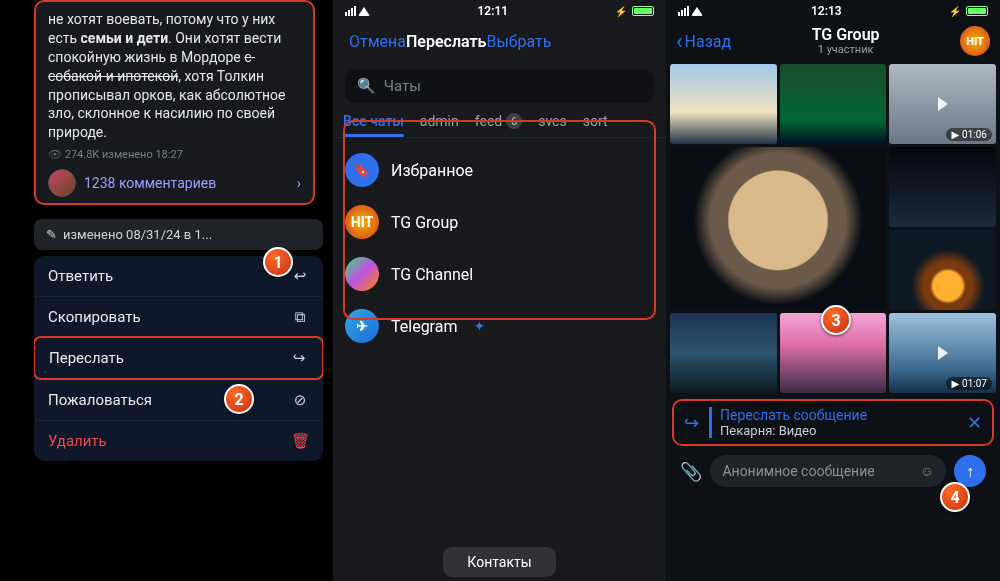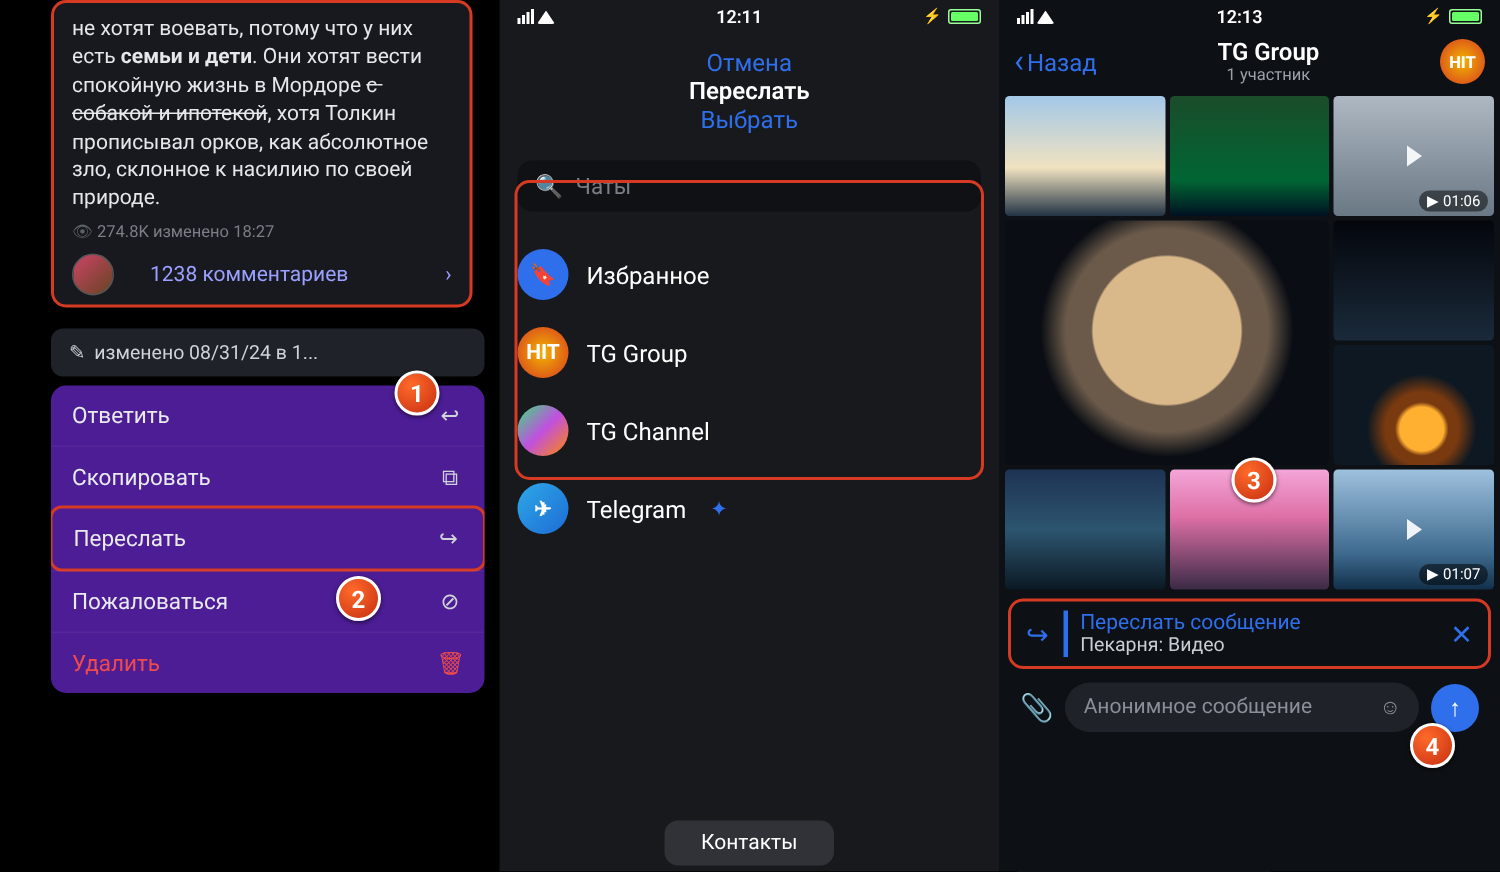--- a/index.html
+++ b/index.html
@@ -42,32 +42,32 @@
     font-size: 14px;
     line-height: 1.35;
     color: #e5e7ea;
     position: relative;
   }
   .msg-bubble p { white-space: pre-wrap; }
   .strike { text-decoration: line-through; }
   .msg-meta { text-align:left; font-size:11px; color:#7a7e86; margin-top:6px; }
   .msg-meta .eye{opacity:.7}
   .comments-row {
-    display:flex; align-items:center; gap:24px; margin-top:6px;
+    display:flex; align-items:center; gap:8px; margin-top:6px;
     font-size:14px; color:#9aa0ff;
   }
   .avatar { width:28px; height:28px; border-radius:50%; background:linear-gradient(135deg,#c46,#642); border:1px solid #555;}
   .edited-chip {
     margin: 14px 10px 6px 34px;
     background:#1f2228; border-radius:8px; padding:8px 12px;
     font-size:13px; color:#cfd3da; display:flex; gap:6px; align-items:center;
   }
   .ctx-menu {
     margin: 4px 10px 0 34px;
-    background:#4c1d95;
+    background:#0f172a;
     border-radius:10px;
     overflow:hidden;
   }
   .ctx-item {
     display:flex; justify-content:space-between; align-items:center;
     padding:11px 14px; font-size:15px; color:#e8eaed;
     border-top:1px solid rgba(255,255,255,0.05);
   }
   .ctx-item:first-child{border-top:none}
   .ctx-item.danger{color:#ef4b4b}
@@ -82,21 +82,21 @@
     background:radial-gradient(circle at 35% 30%, #ff6a2a, #c62f11);
     border:2px solid #fff; display:flex; align-items:center; justify-content:center;
     font-weight:700; font-size:16px; color:#fff;
     box-shadow:0 1px 3px rgba(0,0,0,.6);
     z-index:5;
   }
 
   
   .modal-head {
     display:flex; justify-content:flex-start; align-items:center;
-    padding:12px 16px; font-size:16px;flex-direction:column;
+    padding:12px 16px; font-size:16px;
   }
   .modal-head .cancel,.modal-head .select{color:#2f6fec}
   .modal-title{font-weight:600}
   .search-box {
     margin:6px 12px 10px; background:#0f1115; border-radius:10px;
     padding:8px 12px; display:flex; gap:8px; align-items:center;
     color:#7a7e86; font-size:15px;
   }
   .tabs-row {
     display:flex; gap:16px; padding:0 10px 8px; font-size:14px;
@@ -175,21 +175,21 @@
   .fwd-text .a{color:#2f6fec;font-size:14px}
   .fwd-text .b{color:#c9ced5;font-size:13px}
   .close-x{color:#2f6fec;font-size:18px}
   .input-row{
     margin:4px 6px 0; display:flex; align-items:center; gap:8px;
     padding:5px 8px;
   }
   .clip{color:#8a8f97;font-size:18px}
   .msg-input{
     flex:1;background:#1f2228;border-radius:18px;padding:8px 12px;color:#8a8f97;
-    font-size:14px; display:flex; justify-content:space-between; 
+    font-size:14px; display:flex; justify-content:space-between; align-items:center;
   }
   .smile{color:#8a8f97}
   .send-btn{width:32px;height:32px;border-radius:50%;background:#2f6fec;display:flex;align-items:center;justify-content:center;font-size:16px}
 
 </style>
 </head>
 <body>
 
 <div class="panel p1">
   <div class="msg-bubble">
@@ -259,20 +259,30 @@
   </div>
   <div class="modal-head">
     <span class="cancel">Отмена</span>
     <span class="modal-title">Переслать</span>
     <span class="select">Выбрать</span>
   </div>
   <div class="search-box">
     <span>🔍</span>
     <span>Чаты</span>
   </div>
+  <div class="tabs-row">
+    <div class="tab active">Все чаты</div>
+    <div class="tab">admin</div>
+    <div class="tab">
+      <span>feed</span>
+      <span class="tab-badge">6</span>
+    </div>
+    <div class="tab">svcs</div>
+    <div class="tab">sort</div>
+  </div>
   <div class="chat-list">
     <div class="chat-row">
       <div class="chat-av av1">🔖</div>
       <span>Избранное</span>
     </div>
     <div class="chat-row">
       <div class="chat-av av2">HIT</div>
       <span>TG Group</span>
     </div>
     <div class="chat-row">

